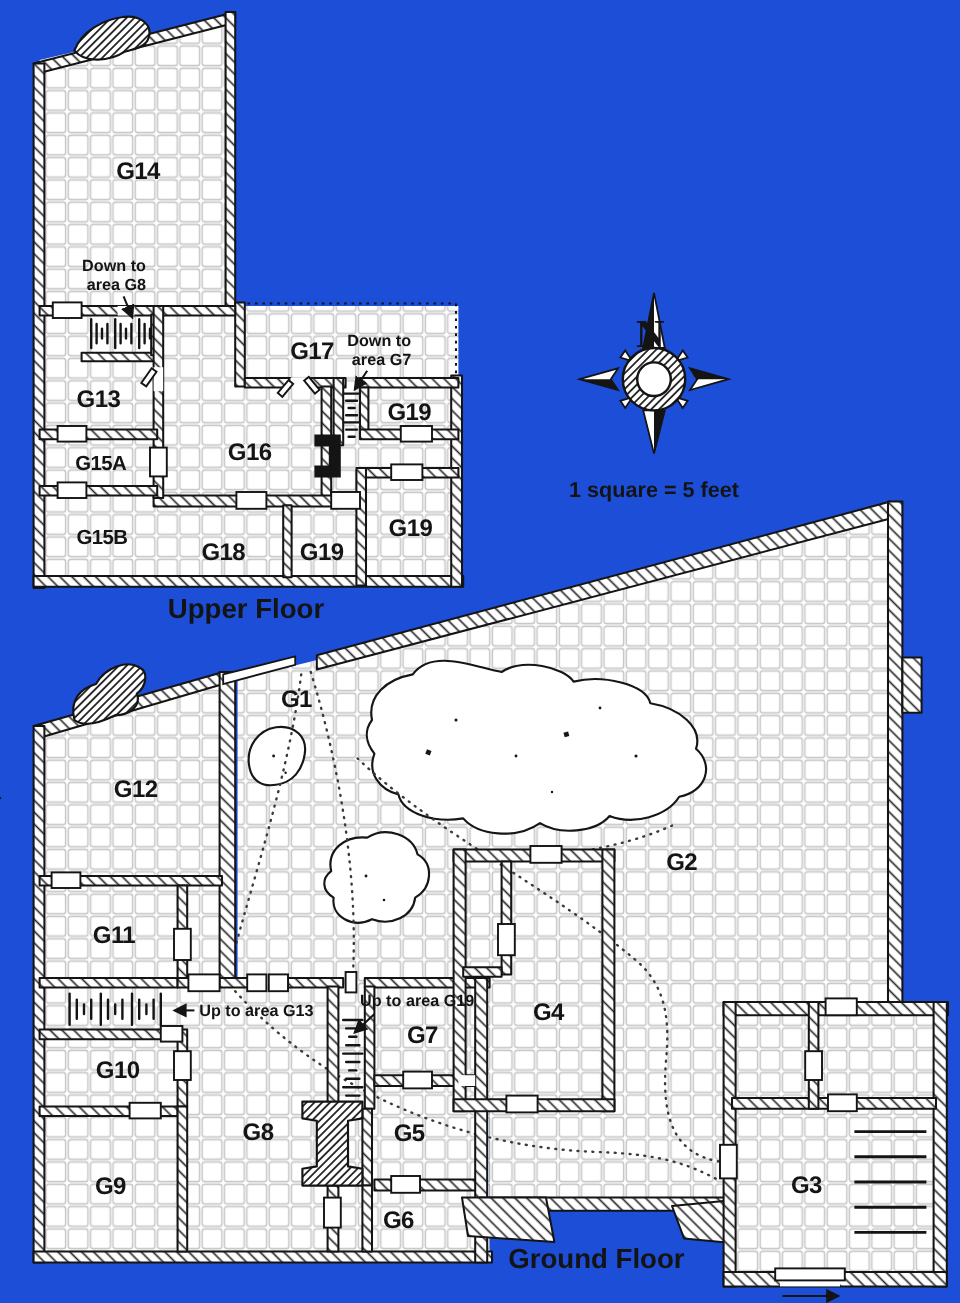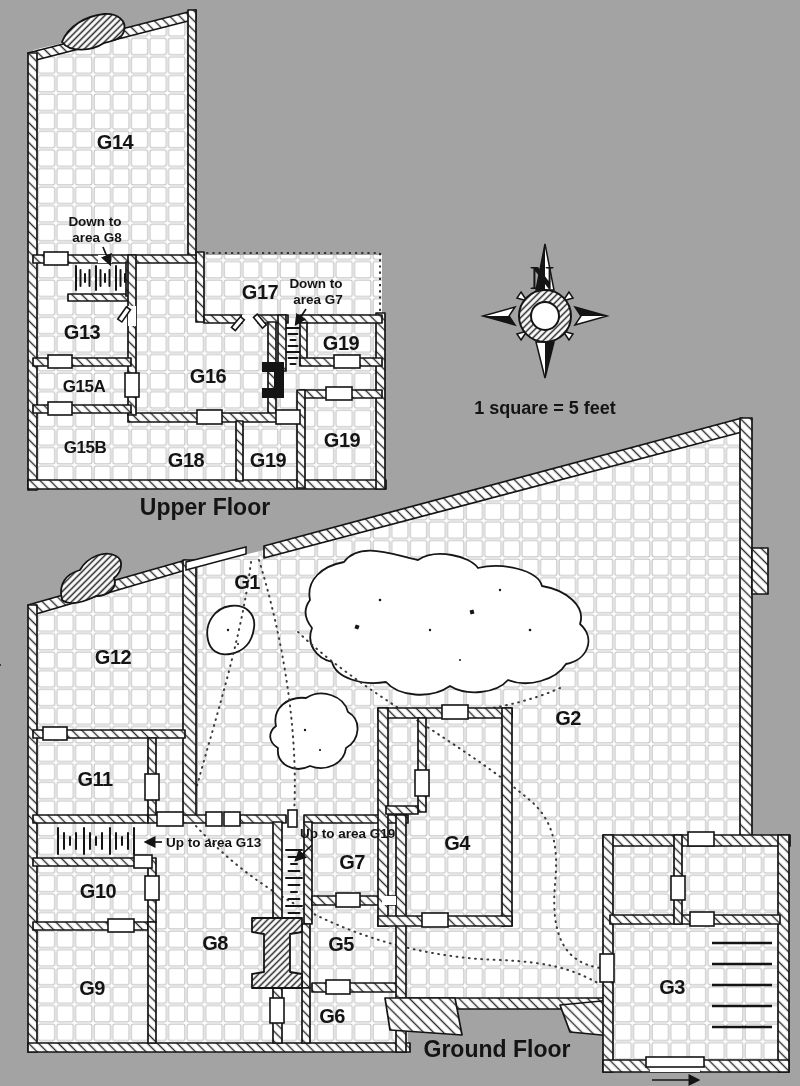--- a/index.html
+++ b/index.html
@@ -1,16 +1,16 @@
 <!DOCTYPE html>
 <html><head>
 <meta charset="utf-8">
 <style>
   html,body{margin:0;padding:0;background:#ffffff;}
-  .stage{width:800px;height:1086px;position:relative;background:#a3a3a3;overflow:hidden;}
+  .stage{width:800px;height:1086px;position:relative;background:#1d4ed8;overflow:hidden;}
   svg{display:block;}
   .floor{fill:url(#grid);}
   .w{fill:url(#hatch);stroke:#141414;stroke-width:1.7;stroke-linejoin:round;}
   .wd{fill:url(#hatch2);stroke:#141414;stroke-width:1.8;stroke-linejoin:round;}
   .gap{fill:#ffffff;stroke:none;}
   .door{fill:#ffffff;stroke:#141414;stroke-width:1.6;}
   .thin{fill:#ffffff;stroke:#141414;stroke-width:1.5;}
   .stair{stroke:#141414;stroke-width:2;fill:none;stroke-linecap:round;}
   .trail{stroke:#3a3a3a;stroke-width:2;fill:none;stroke-linecap:round;stroke-dasharray:0.8 5.4;}
   .dotedge{stroke:#141414;stroke-width:1.7;fill:none;stroke-dasharray:2.2 4;}

